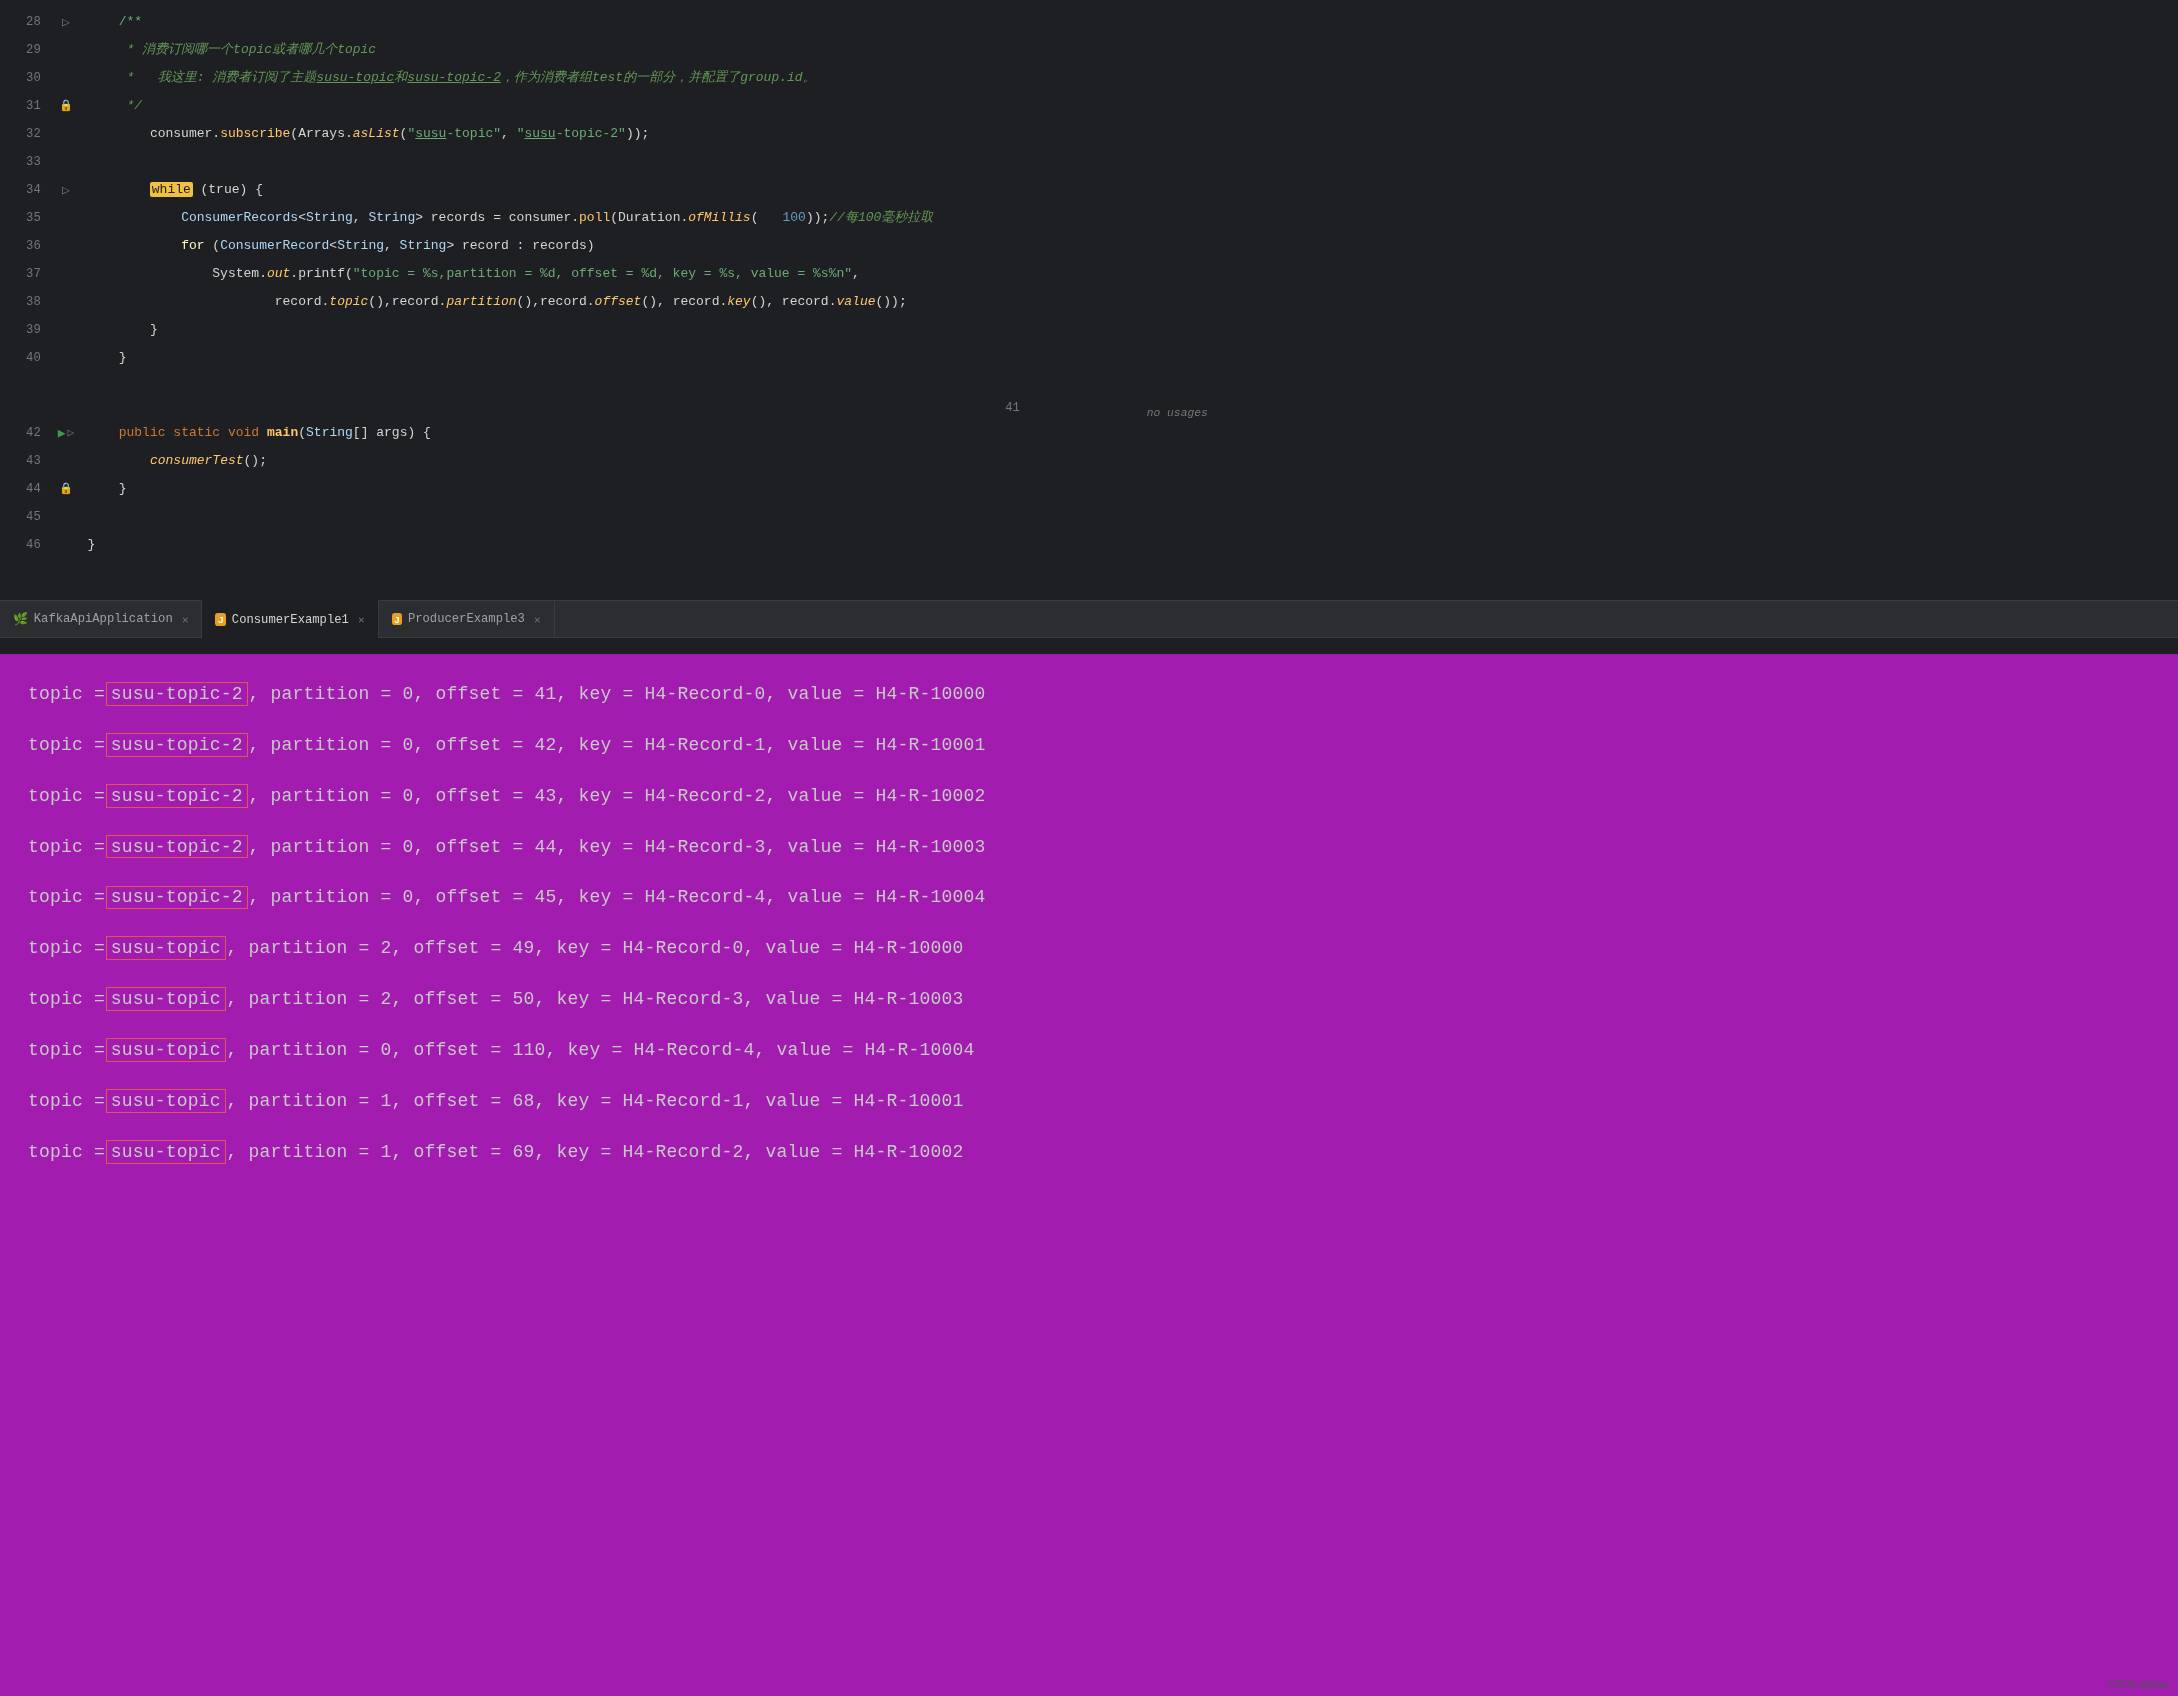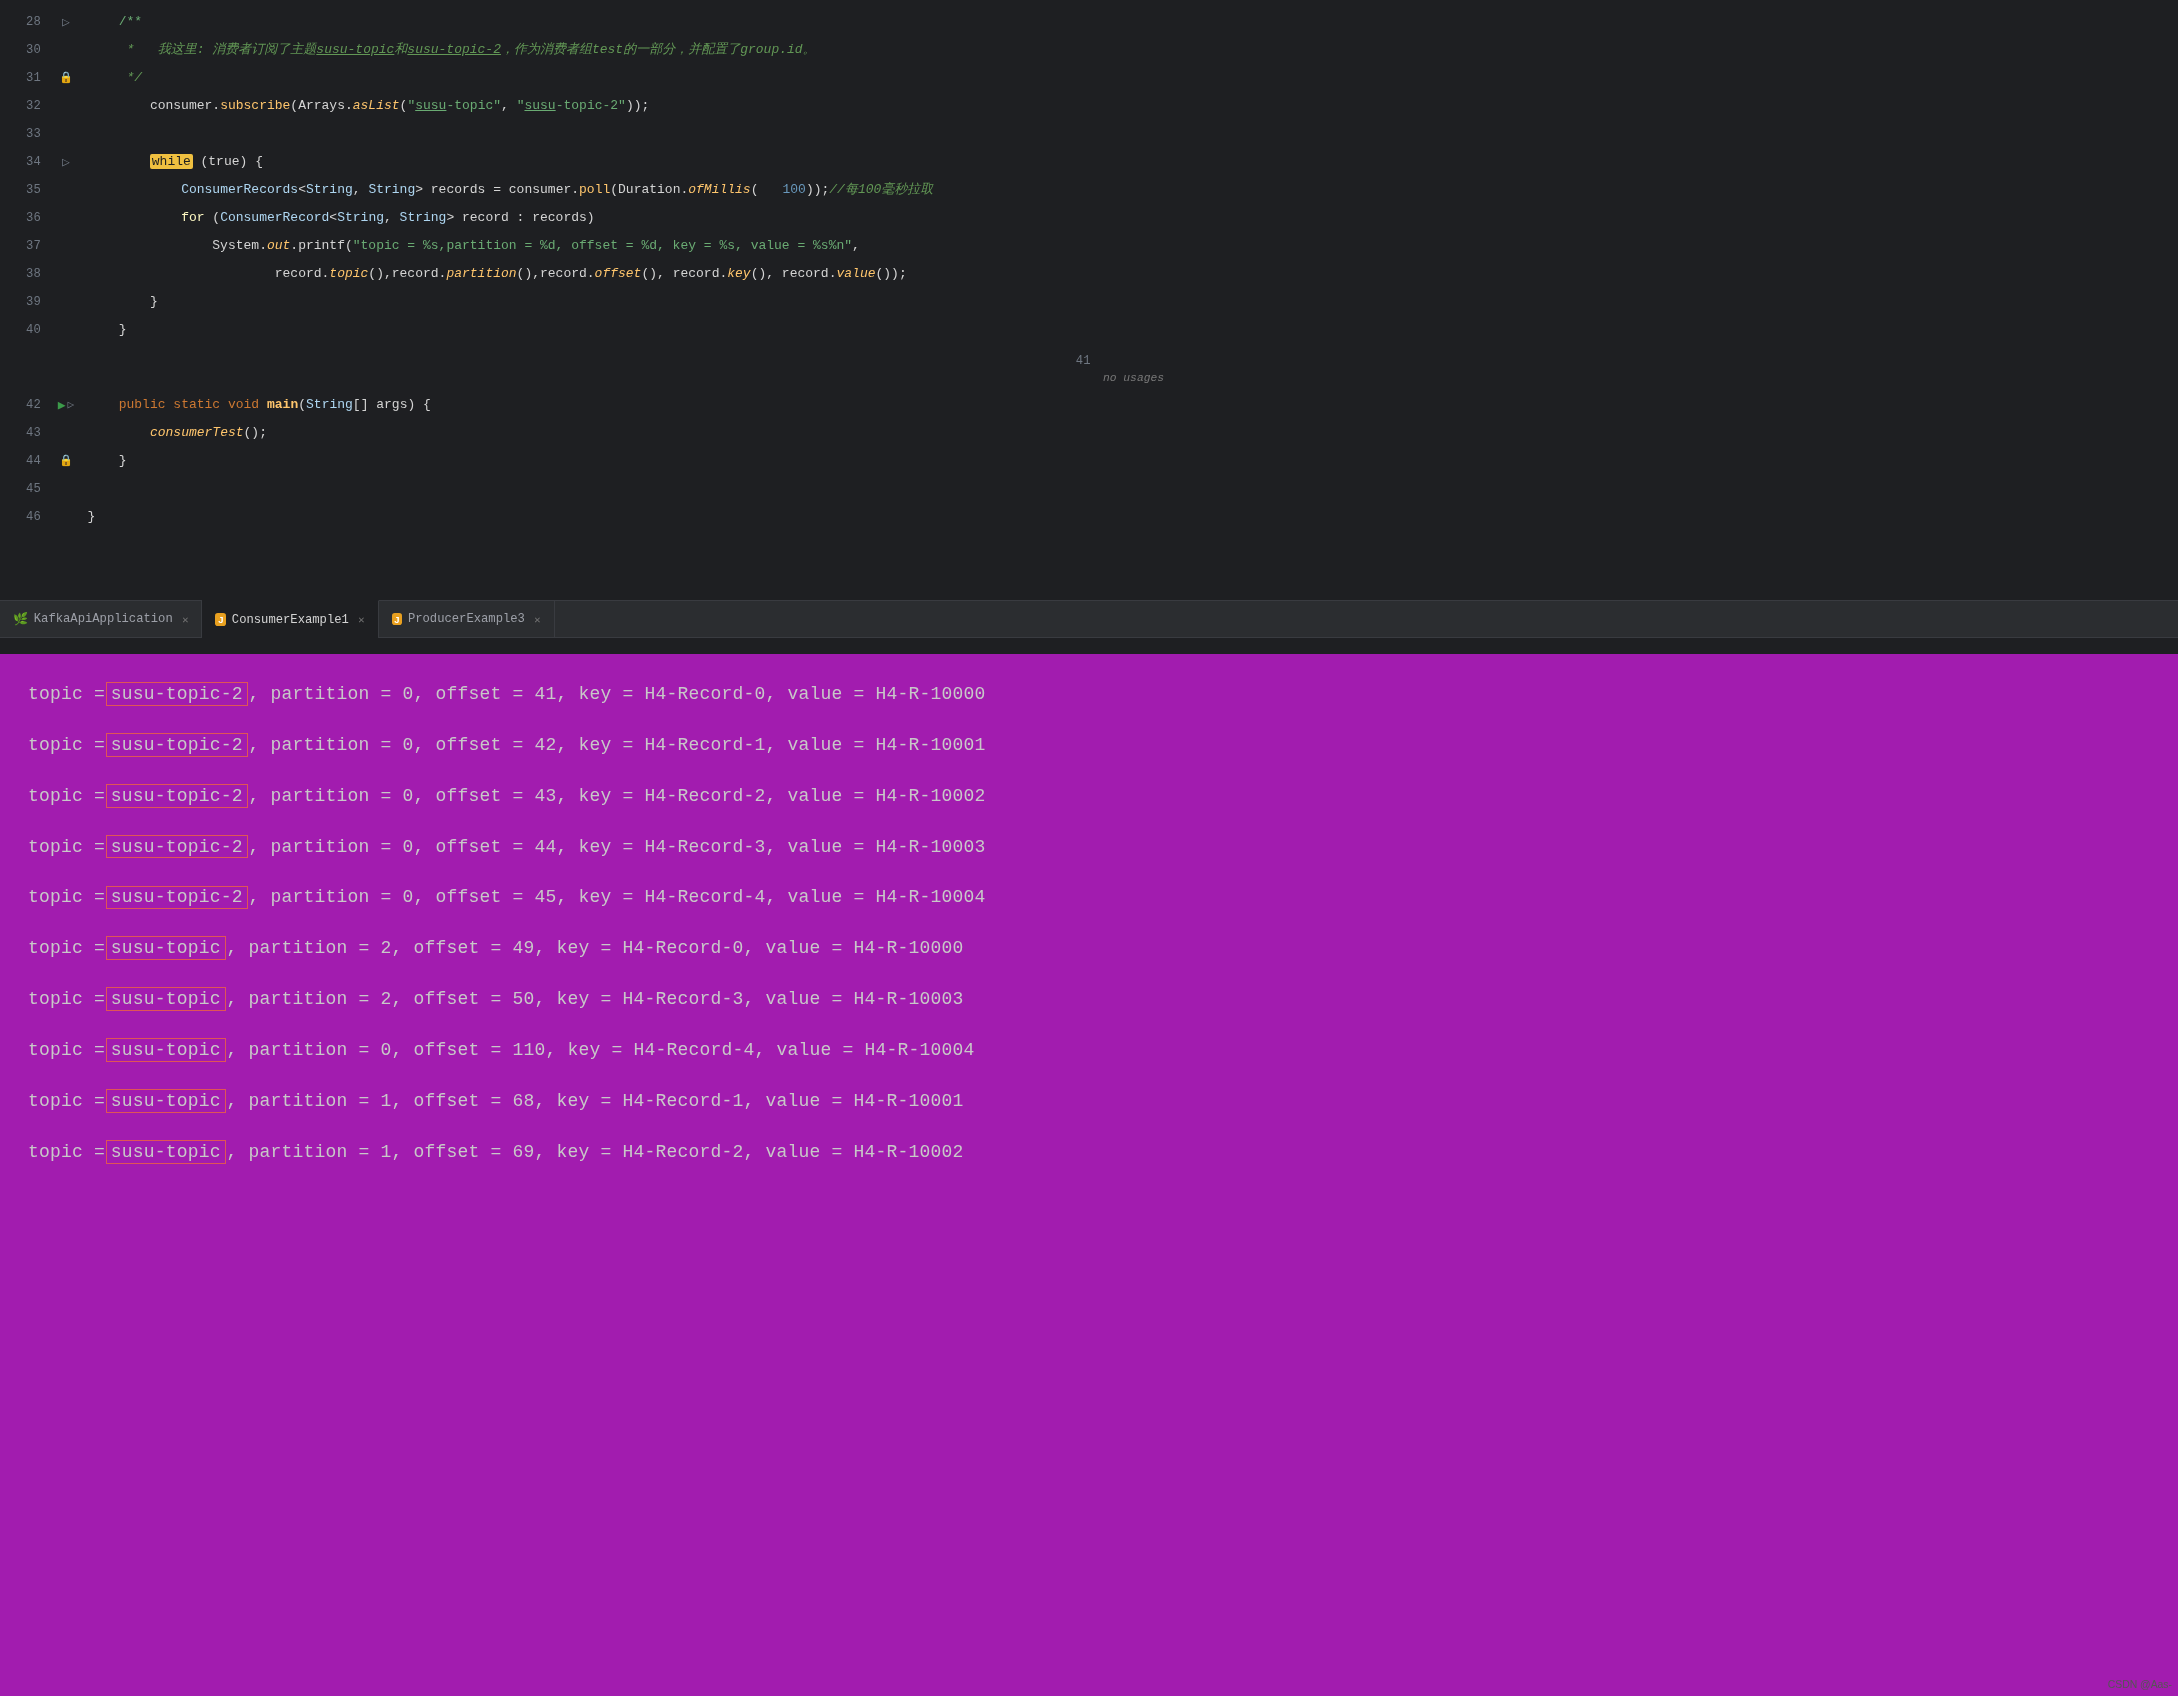--- a/index.html
+++ b/index.html
@@ -169,20 +169,25 @@
     <div class="code-lines">
 
       <div class="code-line">
         <span class="line-number">28</span>
         <span class="gutter">
             <span style="color:#6e7681;">▷</span>
           </span>
         <span class="code-content"><span style="color:#6aab73;">    /**</span></span>
       </div>
 
+      <div class="code-line">
+        <span class="line-number">29</span>
+        <span class="gutter"></span>
+        <span class="code-content"><span class="comment">     * 消费订阅哪一个<span class="italic">topic</span>或者哪几个<span class="italic">topic</span></span></span>
+      </div>
 
       <div class="code-line">
         <span class="line-number">30</span>
         <span class="gutter"></span>
         <span class="code-content"><span class="comment">     *   我这里: 消费者订阅了主题<span style="text-decoration:underline;">susu-topic</span>和<span style="text-decoration:underline;">susu-topic-2</span>，作为消费者组test的一部分，并配置了<span class="italic">group.id</span>。</span></span>
       </div>
 
       <div class="code-line">
         <span class="line-number">31</span>
         <span class="gutter">
@@ -240,21 +245,21 @@
         <span class="gutter"></span>
         <span class="code-content">        }</span>
       </div>
 
       <div class="code-line">
         <span class="line-number">40</span>
         <span class="gutter"></span>
         <span class="code-content">    }</span>
       </div>
 
-      <div class="code-line" style="height:47px; flex-direction:column; align-items:center; justify-content:center;margin-left:8px;">
+      <div class="code-line" style="height:47px; flex-direction:row; align-items:flex-end; justify-content:center;margin-left:8px;">
         <div style="display:flex; align-items:center; height:21px;">
           <span class="line-number">41</span>
           <span class="gutter"></span>
           <span style="padding-left:7.5px;"></span>
         </div>
         <div style="padding-left:80px; color:#787878; font-size:11.3px; font-style:italic;">no usages</div>
       </div>
 
       <div class="code-line">
         <span class="line-number">42</span>

